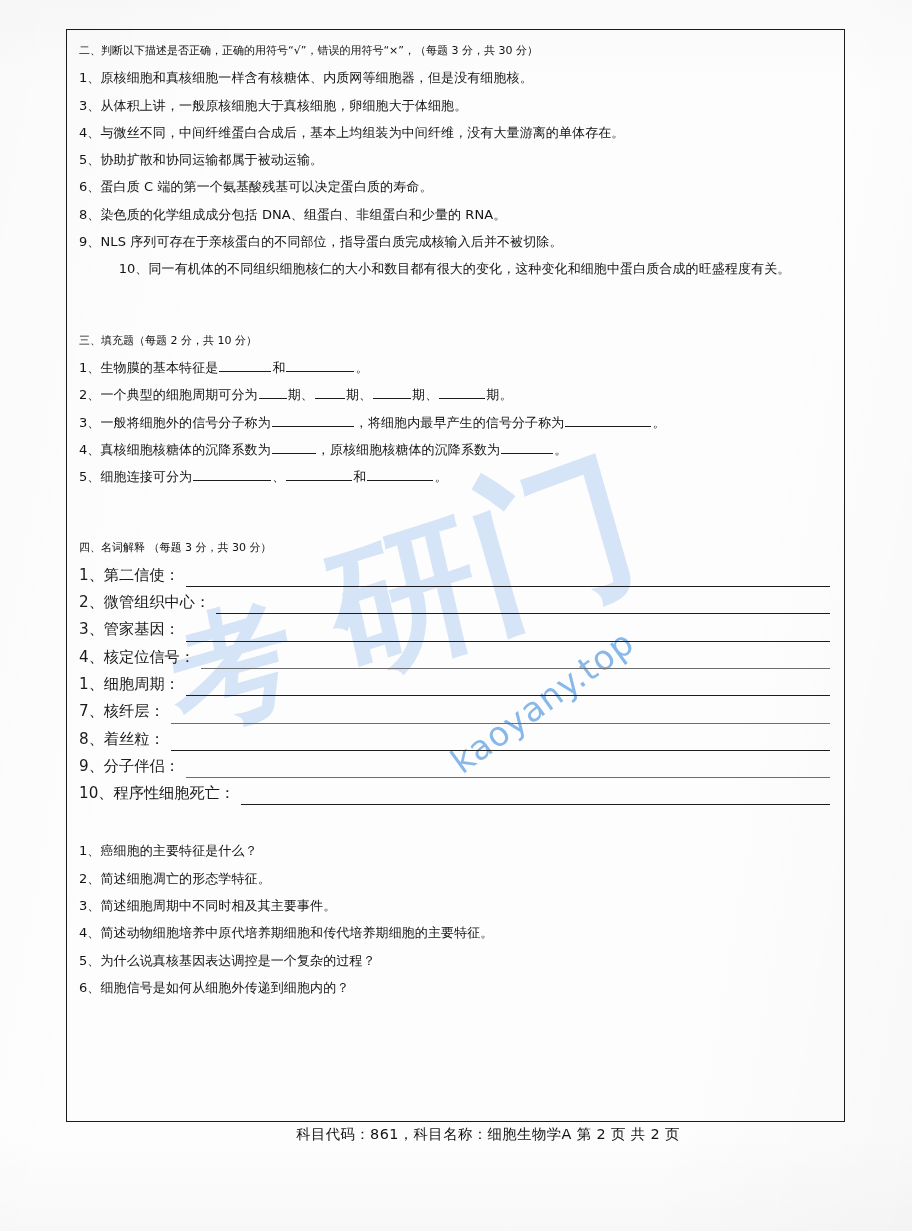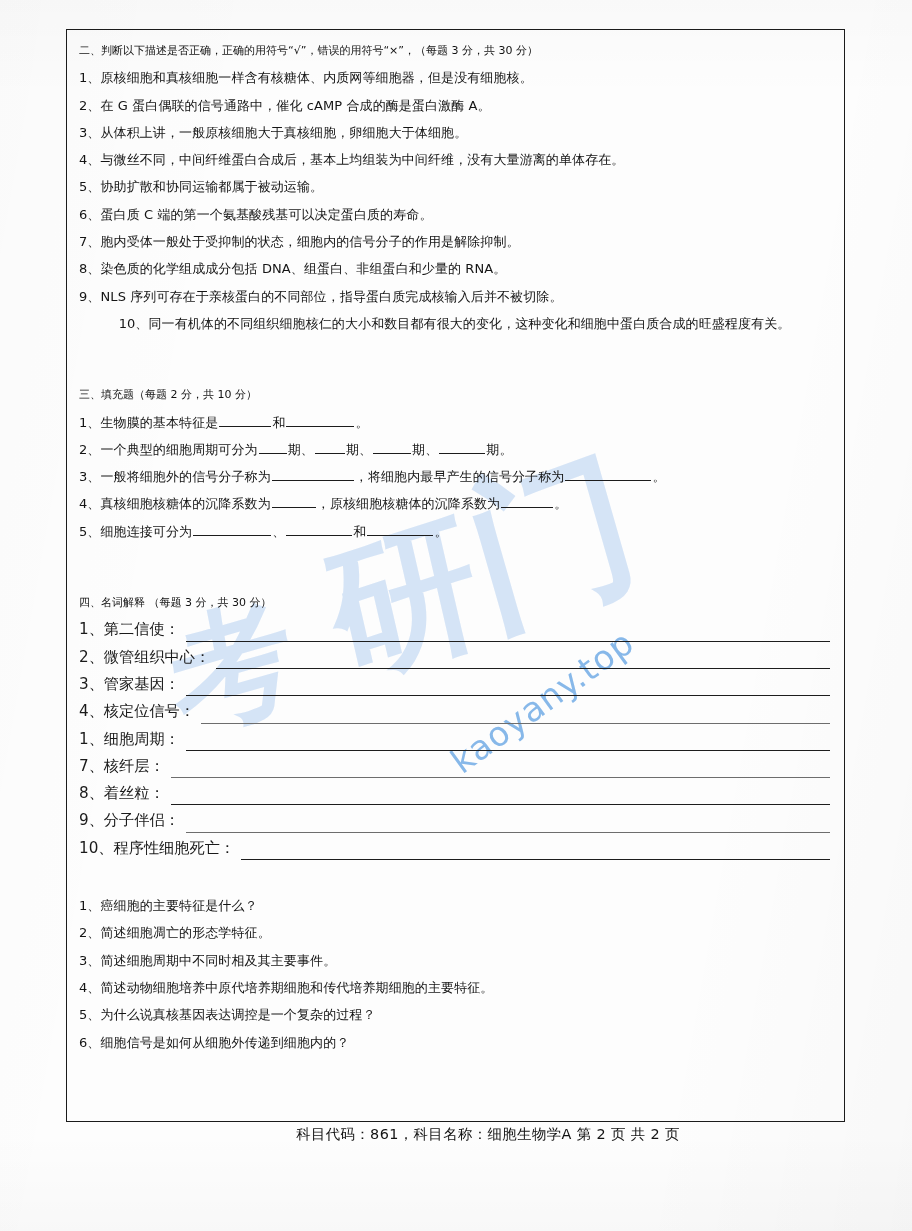--- a/index.html
+++ b/index.html
@@ -169,26 +169,24 @@
     <div class="wm-cjk w3">门</div>
     <div class="wm-url">kaoyany.top</div>
   </div>
 
   <div class="sheet">
     <div class="sheet-inner">
 
       <div>
         <div class="sec-head">二、判断以下描述是否正确，正确的用符号“√”，错误的用符号“×”，（每题 3 分，共 30 分）</div>
         <div class="ln">1、原核细胞和真核细胞一样含有核糖体、内质网等细胞器，但是没有细胞核。</div>
-        <div class="ln">2、在 G 蛋白偶联的信号通路中，催化 cAMP 合成的酶是蛋白激酶 A。</div>
         <div class="ln">3、从体积上讲，一般原核细胞大于真核细胞，卵细胞大于体细胞。</div>
         <div class="ln">4、与微丝不同，中间纤维蛋白合成后，基本上均组装为中间纤维，没有大量游离的单体存在。</div>
         <div class="ln">5、协助扩散和协同运输都属于被动运输。</div>
         <div class="ln">6、蛋白质 C 端的第一个氨基酸残基可以决定蛋白质的寿命。</div>
-        <div class="ln">7、胞内受体一般处于受抑制的状态，细胞内的信号分子的作用是解除抑制。</div>
         <div class="ln">8、染色质的化学组成成分包括 DNA、组蛋白、非组蛋白和少量的 RNA。</div>
         <div class="ln">9、NLS 序列可存在于亲核蛋白的不同部位，指导蛋白质完成核输入后并不被切除。</div>
         <div class="ln wrap">10、同一有机体的不同组织细胞核仁的大小和数目都有很大的变化，这种变化和细胞中蛋白质合成的旺盛程度有关。</div>
       </div>
 
       <div class="gap-lg"></div>
 
       <div>
         <div class="sec-head">三、填充题（每题 2 分，共 10 分）</div>
 

